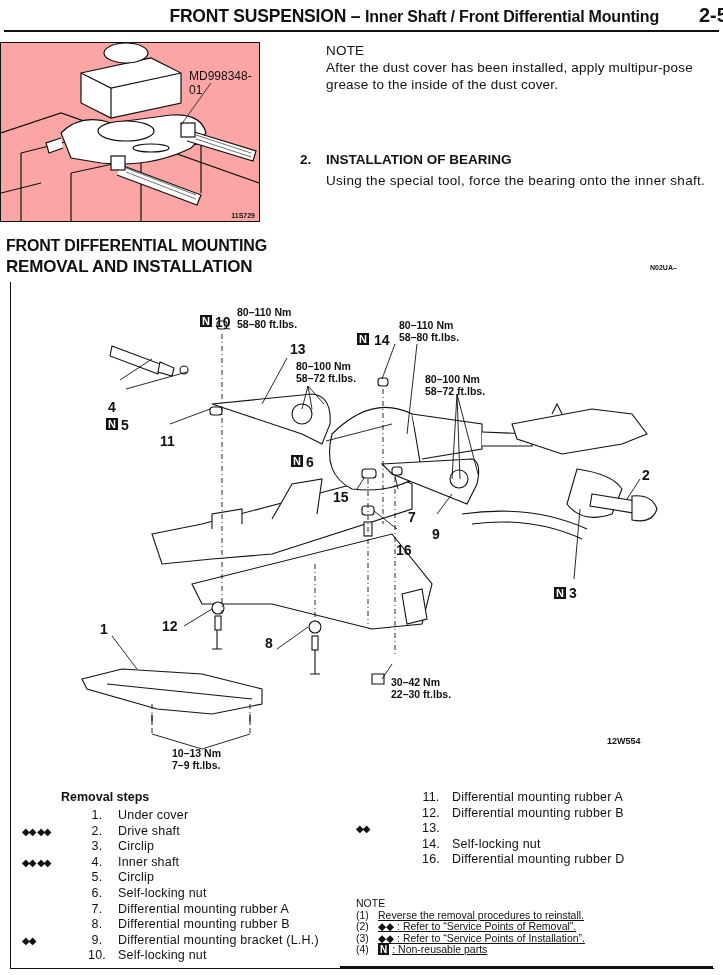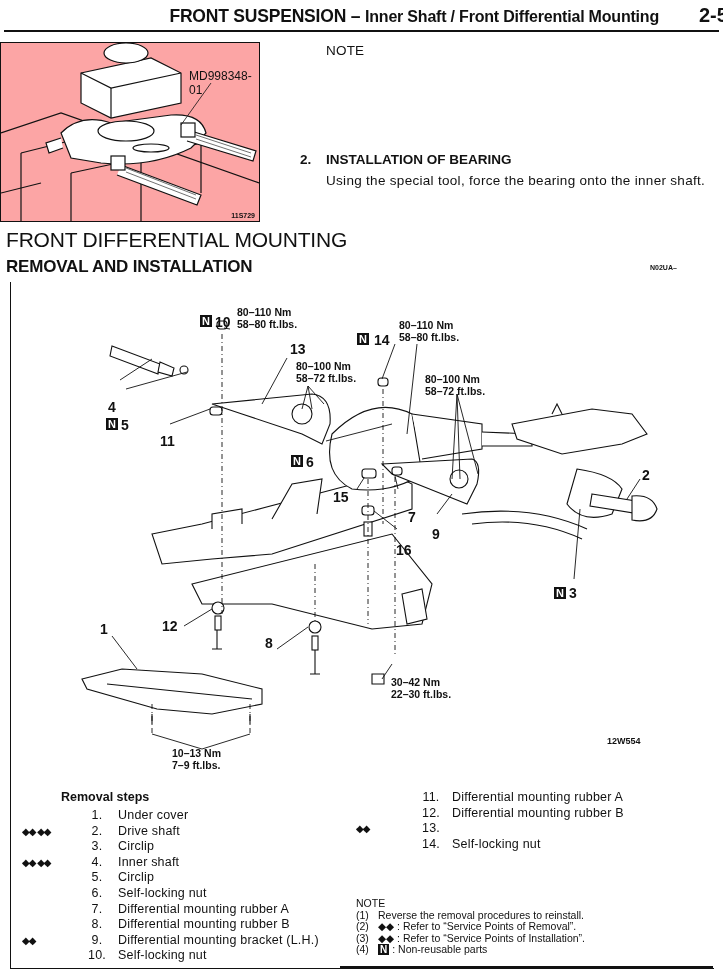--- a/index.html
+++ b/index.html
@@ -13,41 +13,41 @@
 
   .tool-fig { left:0; top:42px; width:258px; height:178px; border:1.5px solid #111; background:#fca5a5; overflow:hidden; }
   .tool-label { position:absolute; left:188px; top:26px; font-size:12px; }
   .tool-code { position:absolute; right:4px; bottom:2px; font-size:7px; font-weight:bold; }
 
   .note-top { left:326px; top:42px; width:380px; font-size:13.5px; line-height:17px; letter-spacing:0.2px; }
   .step2-num { left:300px; top:152px; font-weight:bold; font-size:13.5px; }
   .step2-title { left:326px; top:152px; font-weight:bold; font-size:13.5px;text-align:center; }
   .step2-body { left:326px; top:172px; width:386px; font-size:13.5px; line-height:17px; letter-spacing:0.3px; }
 
-  .sec-title { left:6px; top:228px; font-weight:normal; font-size:21px; letter-spacing:-0.2px; }
+  .sec-title { left:6px; top:237px; font-weight:bold; font-size:16px; letter-spacing:-0.2px; }
   .sec-sub { left:6px; top:257px; font-weight:bold; font-size:17px; letter-spacing:-0.2px;text-align:center; }
   .sec-code { left:650px; top:264px; font-size:7px; font-weight:bold; }
 
   .frame { left:10px; top:282px; width:703px; height:686px; border-left:1.5px solid #111; border-bottom:1.5px solid #111; }
   .diagram { left:12px; top:284px; width:700px; height:500px; }
   .diagram svg { width:100%; height:100%; }
   .dlabel { font-family:"Liberation Sans", sans-serif; font-weight:bold; }
 
   .rem-title { left:32px; top:790px; font-weight:bold; font-size:12.5px;margin-left:29px; }
   .steps-left { left:22px; top:808px; width:330px; }
   .steps-right { left:356px; top:790px; width:350px; }
   .step { position:relative; height:15.6px; font-size:12.5px; line-height:15.6px; letter-spacing:0.2px; }
   .step .sym { position:absolute; left:0; width:66px; font-size:10px; letter-spacing:-1px; }
   .step .num { position:absolute; left:60px; width:30px; text-align:center; }
   .step .txt { position:absolute; left:96px; white-space:nowrap; }
 
   .note-bot { left:356px; top:898px; width:360px; font-size:10.5px; line-height:11.6px; }
   .note-bot .row { position:relative; height:11.6px; }
   .note-bot .idx { position:absolute; left:0; }
-  .note-bot .nt { position:absolute; left:22px; white-space:nowrap; }
+  .note-bot .nt { position:absolute; left:22px; white-space:nowrap;text-decoration:underline; }
   .nbox { display:inline-block; background:#111; color:#fff; font-weight:bold; font-size:10px; line-height:11px; padding:0 2px; margin-right:3px; }
   .bot-rule { left:340px; top:966px; width:373px; height:1.5px; background:#111; }
 </style>
 </head>
 <body>
 
 <div class="abs hdr">
   <div class="hdr-title">
     <span>FRONT SUSPENSION</span>
     <span>–</span>
@@ -84,20 +84,21 @@
       <path d="M195 92 L250 110 M195 96 L250 114 M125 125 L195 152 M125 129 L195 156"></path>
     </g>
     <line x1="180" y1="82" x2="210" y2="40" stroke="#111" stroke-width="0.8"></line>
   </svg>
   <div class="tool-label">MD998348-01</div>
   <div class="tool-code">11S729</div>
 </div>
 
 <div class="abs note-top">
   <div>NOTE</div>
+  <div>After the dust cover has been installed, apply multipur-pose grease to the inside of the dust cover.</div>
 </div>
 
 <div class="abs step2-num">2.</div>
 <div class="abs step2-title">INSTALLATION OF BEARING</div>
 <div class="abs step2-body">Using the special tool, force the bearing onto the inner shaft.</div>
 
 <div class="abs sec-title">FRONT DIFFERENTIAL MOUNTING</div>
 <div class="abs sec-sub">REMOVAL AND INSTALLATION</div>
 <div class="abs sec-code">N02UA–</div>
 
@@ -303,20 +304,25 @@
     </div>
   <div class="step">
       <span class="sym">◆◆</span>
       <span class="num">13.</span>
     </div>
   <div class="step">
       <span class="sym"></span>
       <span class="num">14.</span>
       <span class="txt">Self-locking nut</span>
     </div>
+  <div class="step">
+      <span class="sym"></span>
+      <span class="num">16.</span>
+      <span class="txt">Differential mounting rubber D</span>
+    </div>
 </div>
 
 <div class="abs note-bot">
   <div>NOTE</div>
   <div class="row">
       <span class="idx">(1)</span>
       <span class="nt">Reverse the removal procedures to reinstall.</span>
     </div>
   <div class="row">
       <span class="idx">(2)</span>

